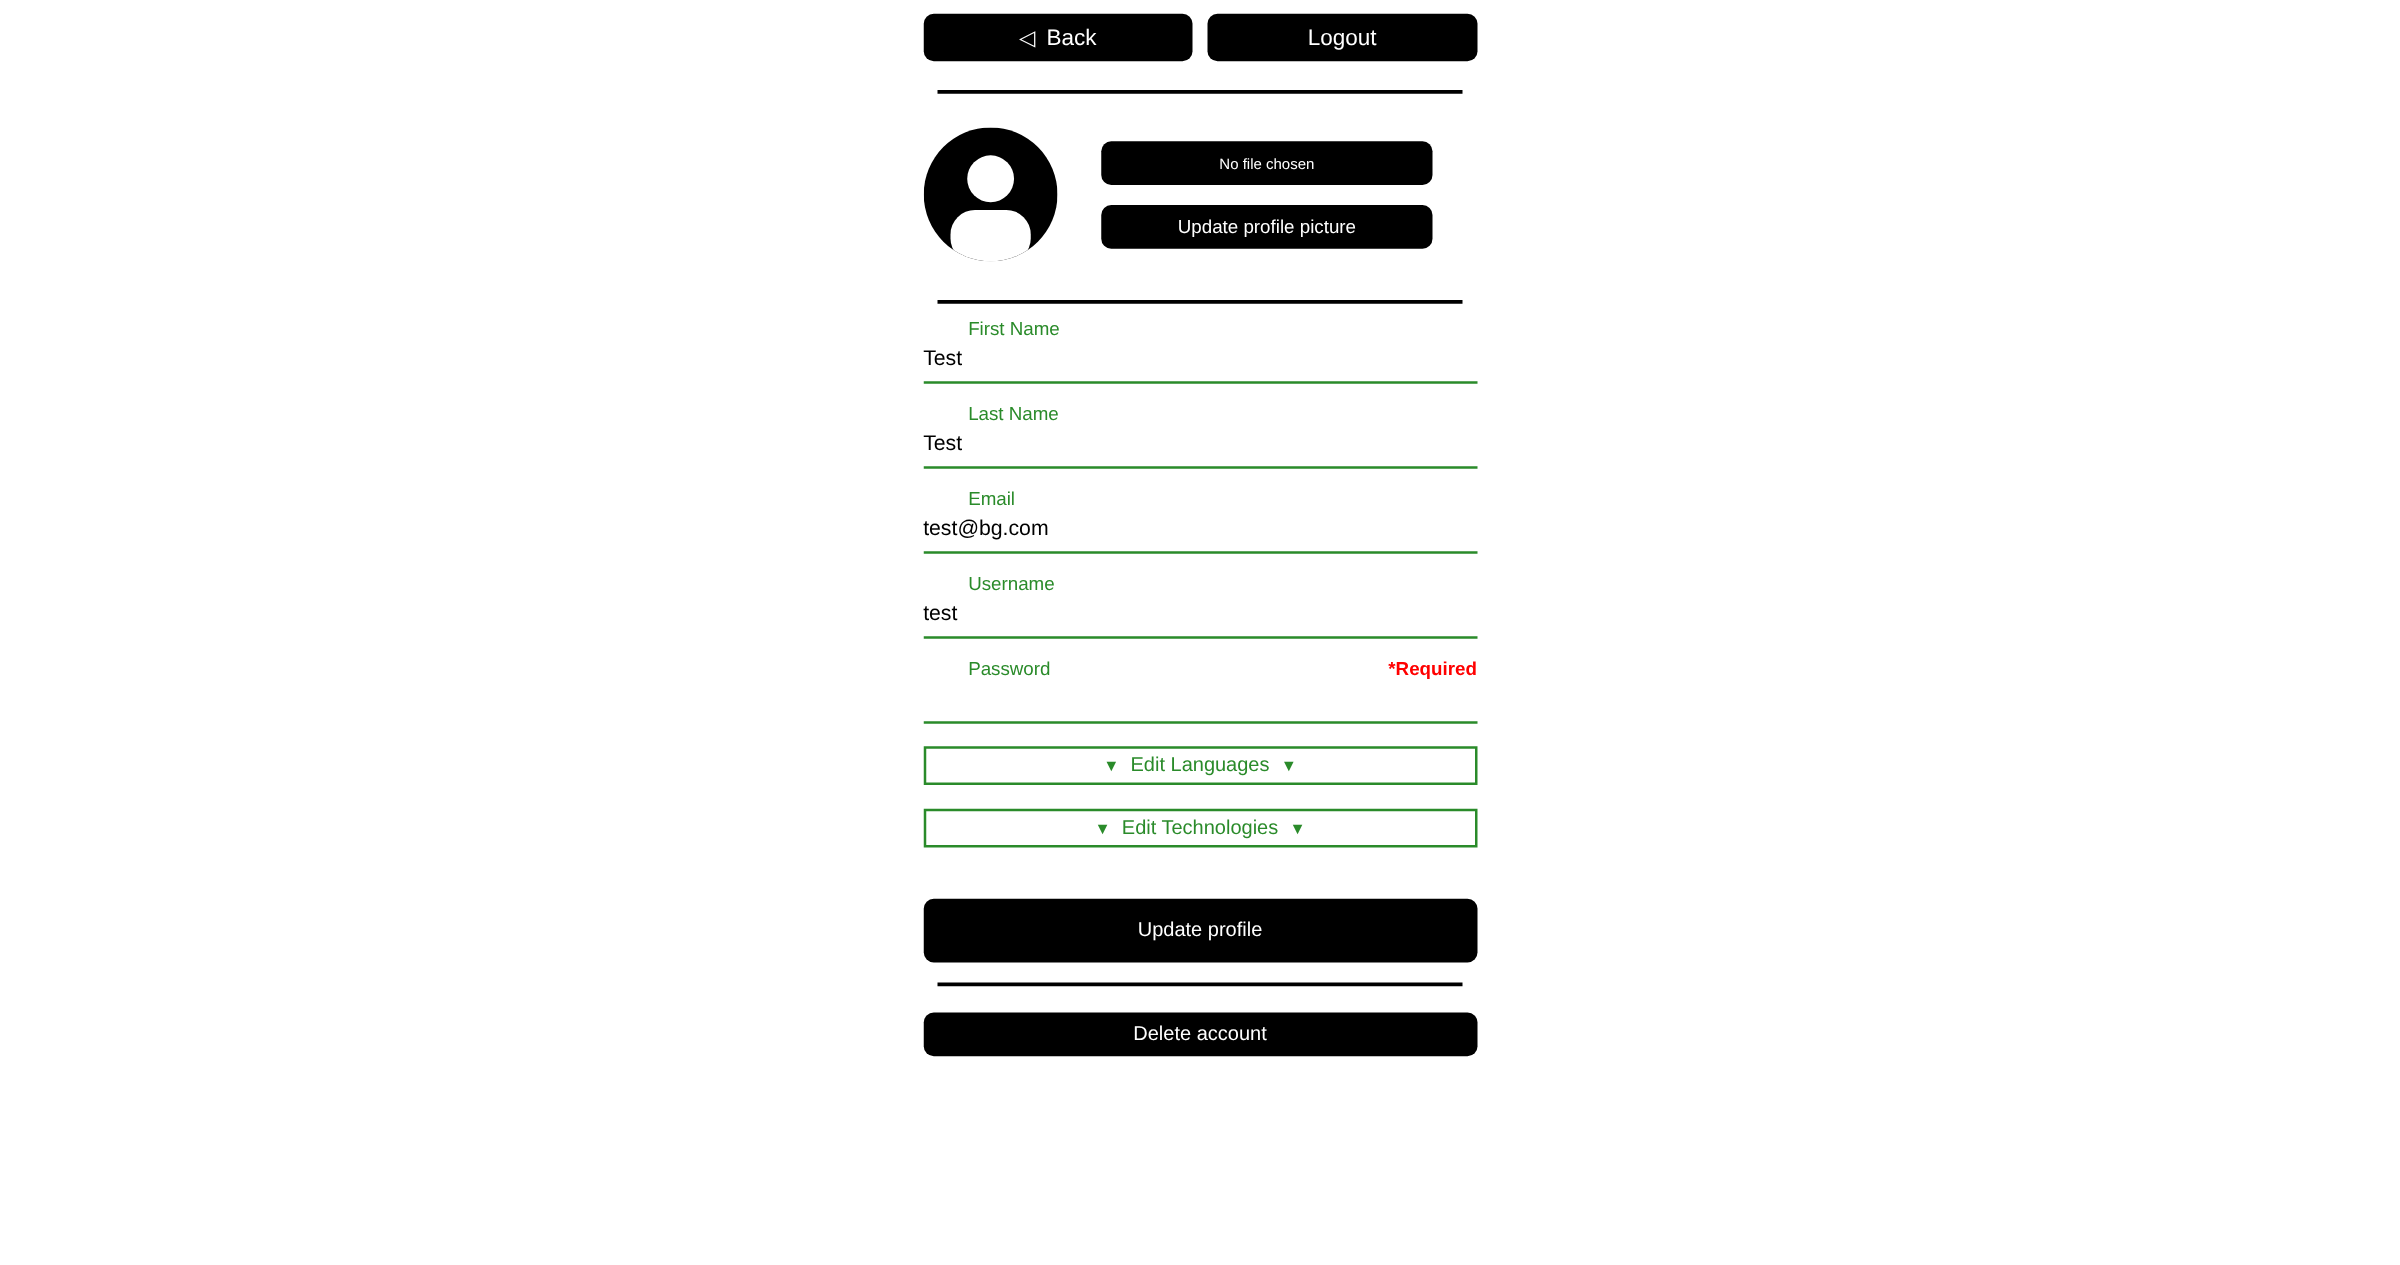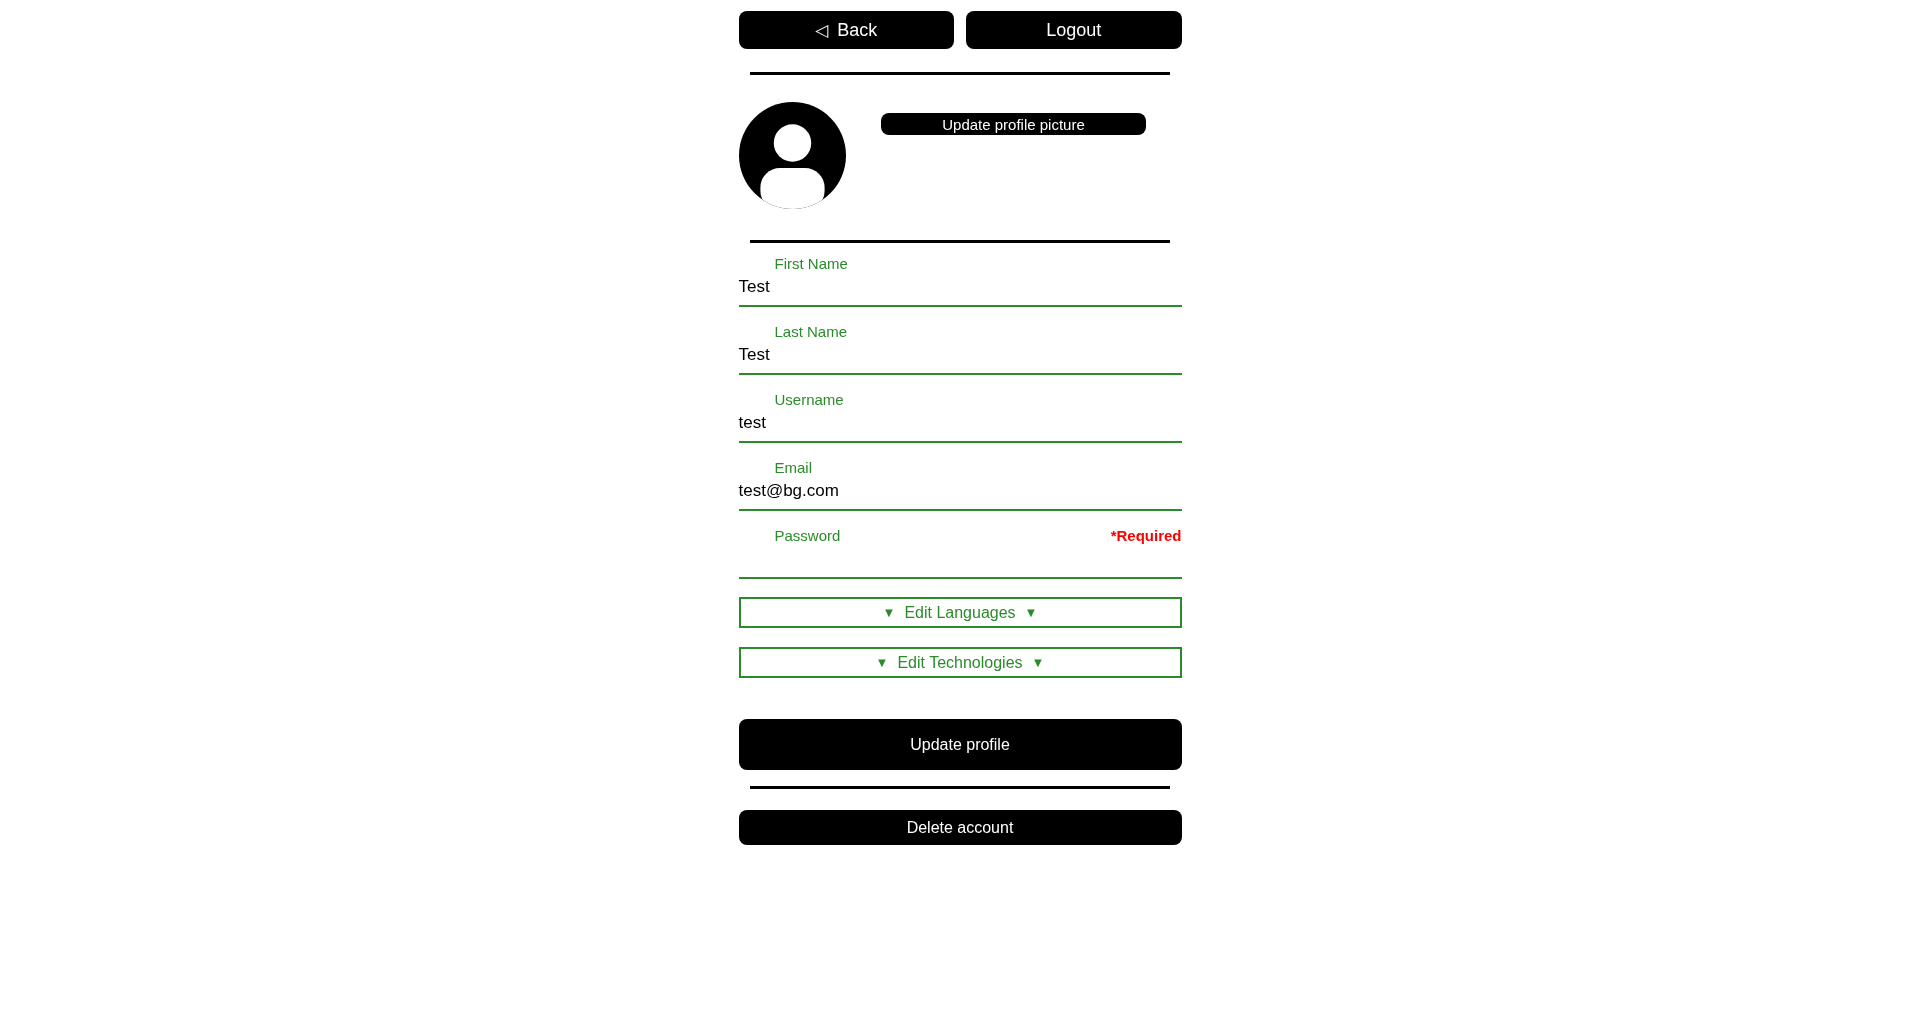--- a/index.html
+++ b/index.html
@@ -39,21 +39,21 @@
   .divider-3{ margin-top:16px; }
 
   
   .avatar-row{ margin-top:27px; display:flex; }
   .avatar{ width:107px; height:107px; flex:none; }
   .pic-col{
     flex:1; display:flex; flex-direction:column; align-items:center;
     gap:16px; margin-top:11px;
   }
   .file-status{ width:265px; height:35px; font-size:12px; }
-  .update-pic{ width:265px; height:22px; font-size:15px; }
+  .update-pic{ width:265px; height:35px; font-size:15px; }
 
   
   .field{
     margin-top:16px; border-bottom:2px solid var(--green); padding-bottom:5px;
   }
   .field.first{ margin-top:12px; }
   .label-row{ display:flex; justify-content:space-between; align-items:flex-end;margin-left:36px; }
   .field-label{ color:var(--green); font-size:15px; line-height:18px; }
   .required-note{ color:var(--red); font-size:15px; line-height:18px;font-weight:bold; }
   .field-value{
@@ -101,20 +101,23 @@
             </clipPath>
           </defs>
         <circle cx="12" cy="12" r="12" fill="#000"></circle>
         <g clip-path="url(#avclip)">
           <circle cx="12" cy="9.2" r="4.2" fill="#fff"></circle>
           <rect x="4.8" y="14.8" width="14.4" height="9.5" rx="4.4" fill="#fff"></rect>
         </g>
       </svg>
     </span>
     <div class="pic-col">
+      <button class="btn-black file-status">
+        <span>No file chosen</span>
+      </button>
       <button class="btn-black update-pic">
         <span>Update profile picture</span>
       </button>
     </div>
   </div>
 
   <hr class="divider divider-2">
 
   <div class="field first">
     <div class="label-row">
@@ -125,30 +128,30 @@
 
   <div class="field">
     <div class="label-row">
       <span class="field-label">Last Name</span>
     </div>
     <div class="field-value">Test</div>
   </div>
 
   <div class="field">
     <div class="label-row">
-      <span class="field-label">Username</span>
+      <span class="field-label">Email</span>
     </div>
-    <div class="field-value">test</div>
+    <div class="field-value">test@bg.com</div>
   </div>
 
   <div class="field">
     <div class="label-row">
-      <span class="field-label">Email</span>
+      <span class="field-label">Username</span>
     </div>
-    <div class="field-value">test@bg.com</div>
+    <div class="field-value">test</div>
   </div>
 
   <div class="field">
     <div class="label-row">
       <span class="field-label">Password</span>
       <span class="required-note">*Required</span>
     </div>
     <div class="field-value"></div>
   </div>
 

